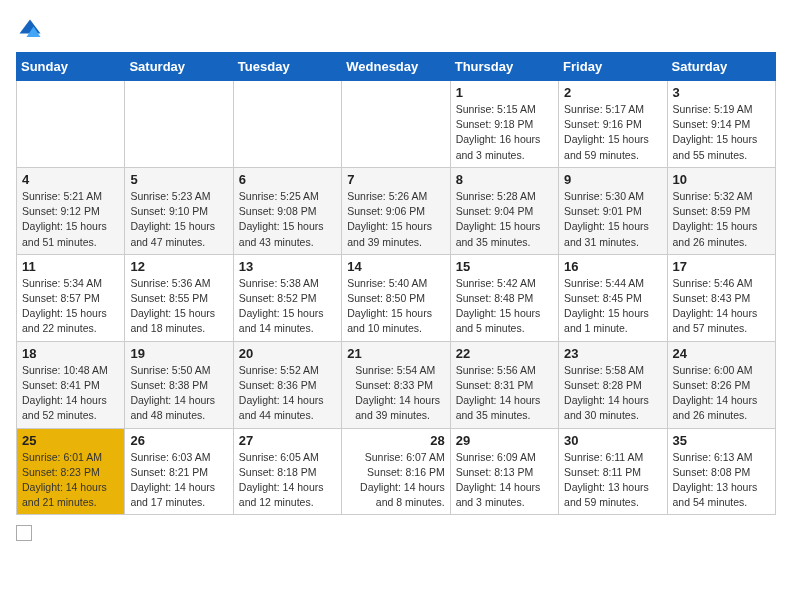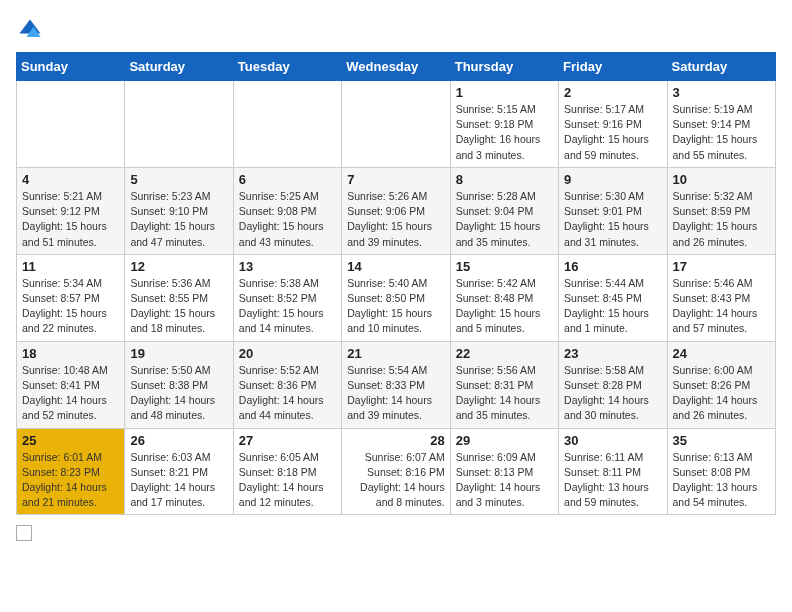--- a/index.html
+++ b/index.html
@@ -283,21 +283,21 @@
         </td>
         <td style="background: rgb(245, 245, 245);">
           <span class="day-number">20</span>
           <div class="day-info" style="white-space: pre-line;">Sunrise: 5:52 AM
 Sunset: 8:36 PM
 Daylight: 14 hours
 and 44 minutes.</div>
         </td>
         <td style="background: rgb(245, 245, 245);">
           <span class="day-number">21</span>
-          <div class="day-info" style="white-space: pre-line;">Sunrise: 5:54 AM
+          <div class="day-info" style="white-space: pre-line; margin-left: 8px;">Sunrise: 5:54 AM
 Sunset: 8:33 PM
 Daylight: 14 hours
 and 39 minutes.</div>
         </td>
         <td style="background: rgb(245, 245, 245);">
           <span class="day-number">22</span>
           <div class="day-info" style="white-space: pre-line;">Sunrise: 5:56 AM
 Sunset: 8:31 PM
 Daylight: 14 hours
 and 35 minutes.</div>

